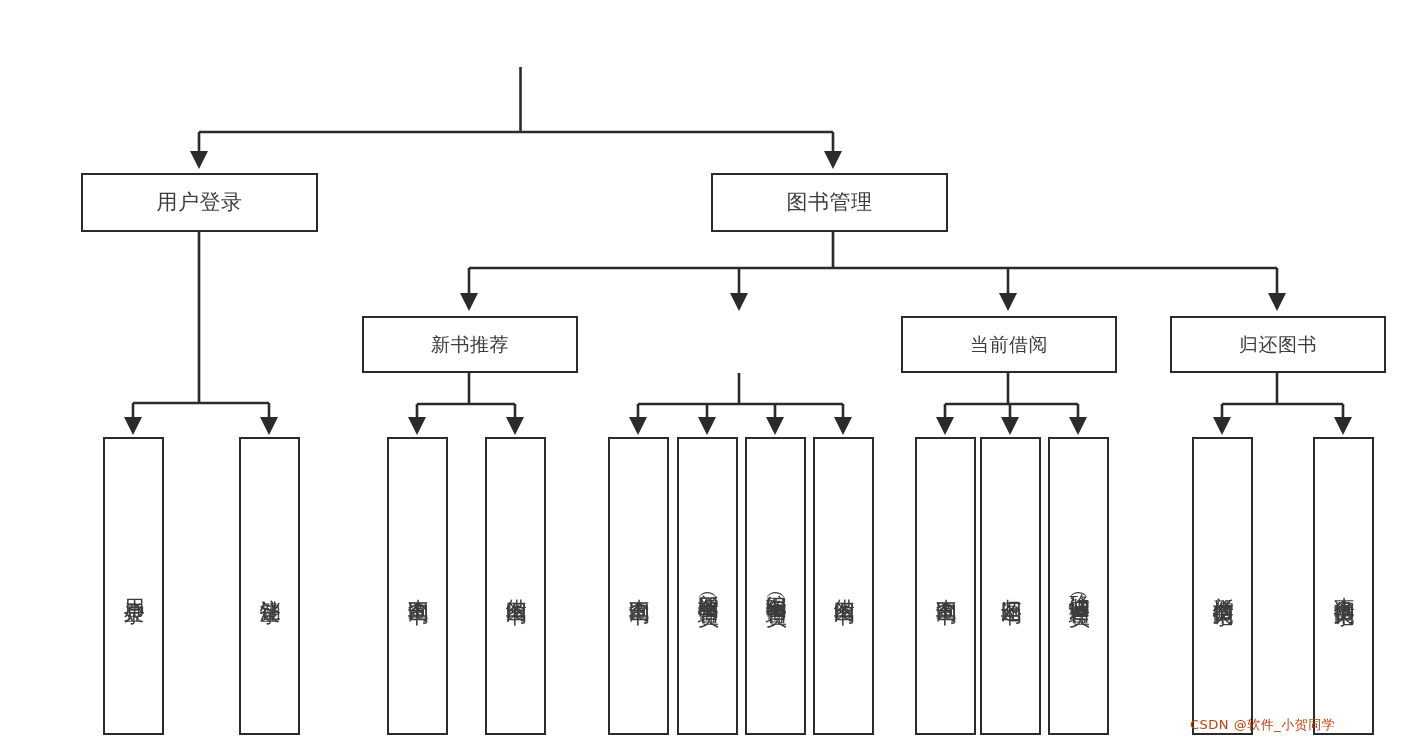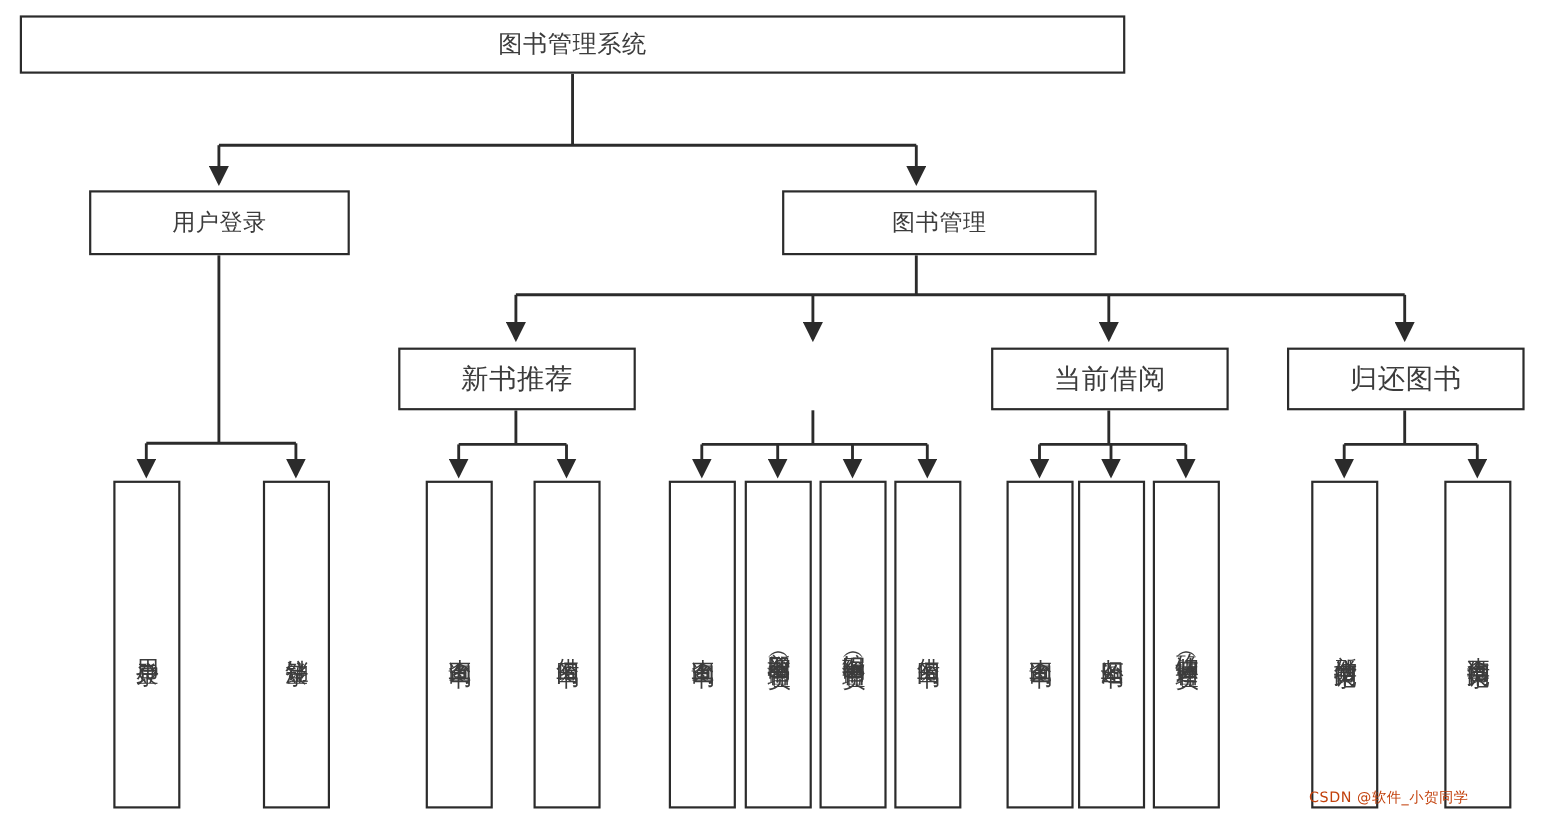--- a/index.html
+++ b/index.html
@@ -39,21 +39,21 @@
     z-index: 2;
   }
   .node .label {
     display: block;
     line-height: 1.18;
     letter-spacing: 0.5px;
     white-space: pre-line;
   }
   .node.root .label { font-size: 22px; }
   .node.lvl2 .label { font-size: 21px; }
-  .node.lvl3 .label { font-size: 25px; }
+  .node.lvl3 .label { font-size: 19px; }
   .node.leaf {
     align-items: center;
   }
   .node.leaf .label {
     writing-mode: vertical-rl;
     text-orientation: upright;
     font-size: 21px;
     line-height: 1.30;
     letter-spacing: 2px;
     white-space: nowrap;
@@ -117,28 +117,25 @@
       <path d="M 1010 404 L 1010 432" marker-end="url(#arrow)"></path>
       <path d="M 1078 404 L 1078 432" marker-end="url(#arrow)"></path>
 
       <path d="M 1277 373 L 1277 404"></path>
       <path d="M 1222 404 L 1343 404"></path>
       <path d="M 1222 404 L 1222 432" marker-end="url(#arrow)"></path>
       <path d="M 1343 404 L 1343 432" marker-end="url(#arrow)"></path>
     </g>
   </svg>
 
-  <div class="node root" style="left:18px; top:14px; width:1005px; height:53px;">
-    <span class="label">图书管理系统</span>
-  </div>
 
   <div class="node lvl2" style="left:81px; top:173px; width:237px; height:59px;">
     <span class="label">用户登录</span>
   </div>
-  <div class="node lvl2" style="left:711px; top:173px; width:286px; height:59px;">
+  <div class="node lvl2" style="left:711px; top:173px; width:237px; height:59px;">
     <span class="label">图书管理</span>
   </div>
 
   <div class="node lvl3" style="left:362px; top:316px; width:216px; height:57px;">
     <span class="label">新书推荐</span>
   </div>
   <div class="node lvl3" style="left:901px; top:316px; width:216px; height:57px;">
     <span class="label">当前借阅</span>
   </div>
   <div class="node lvl3" style="left:1170px; top:316px; width:216px; height:57px;">

